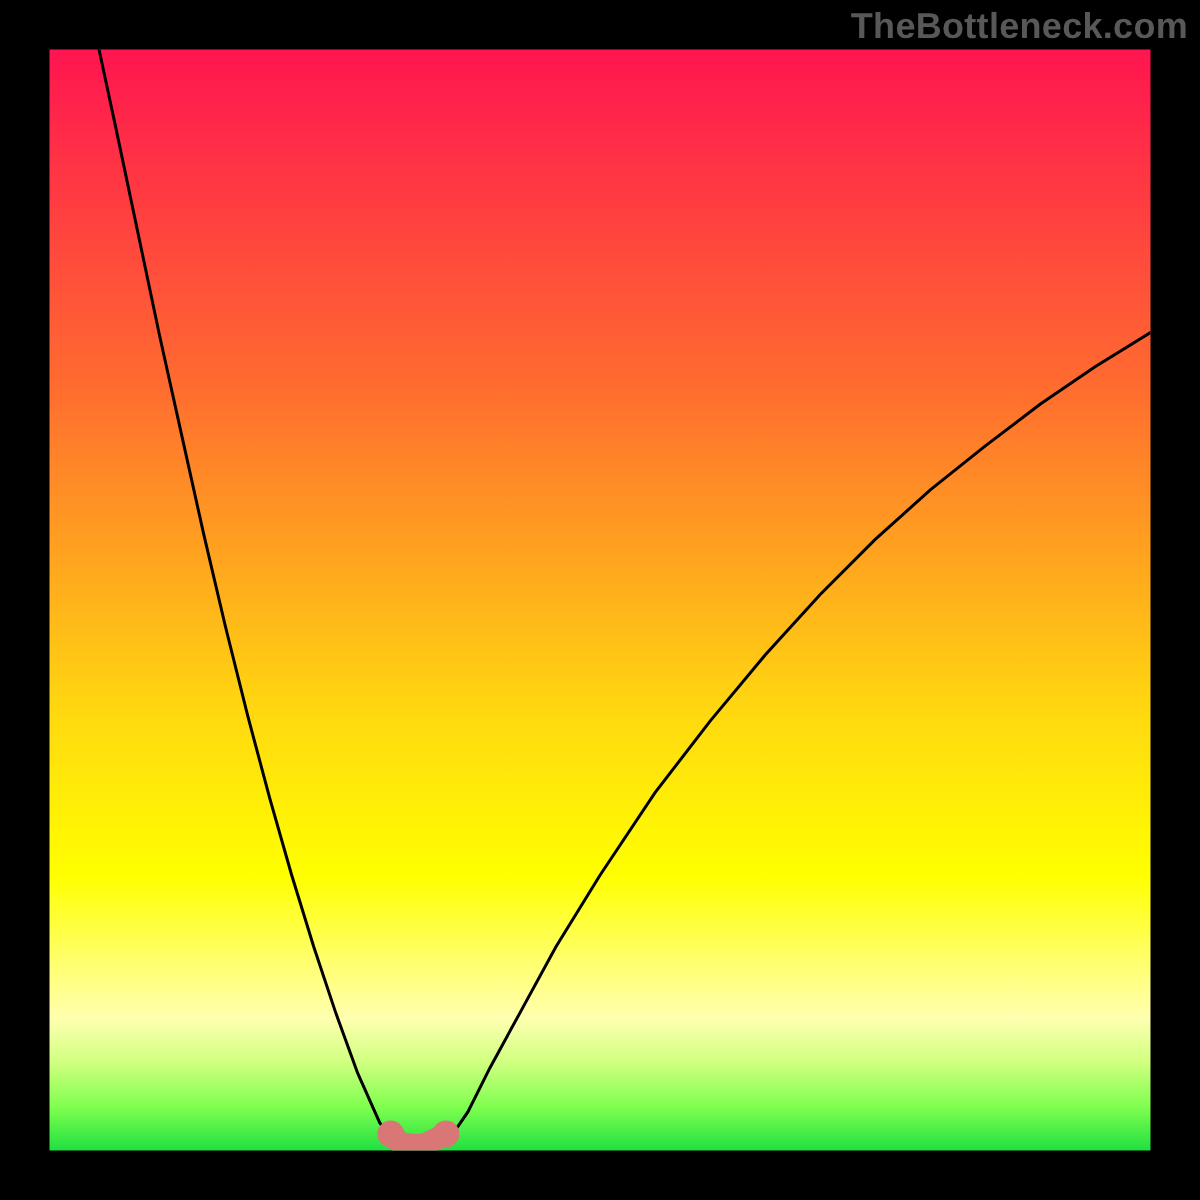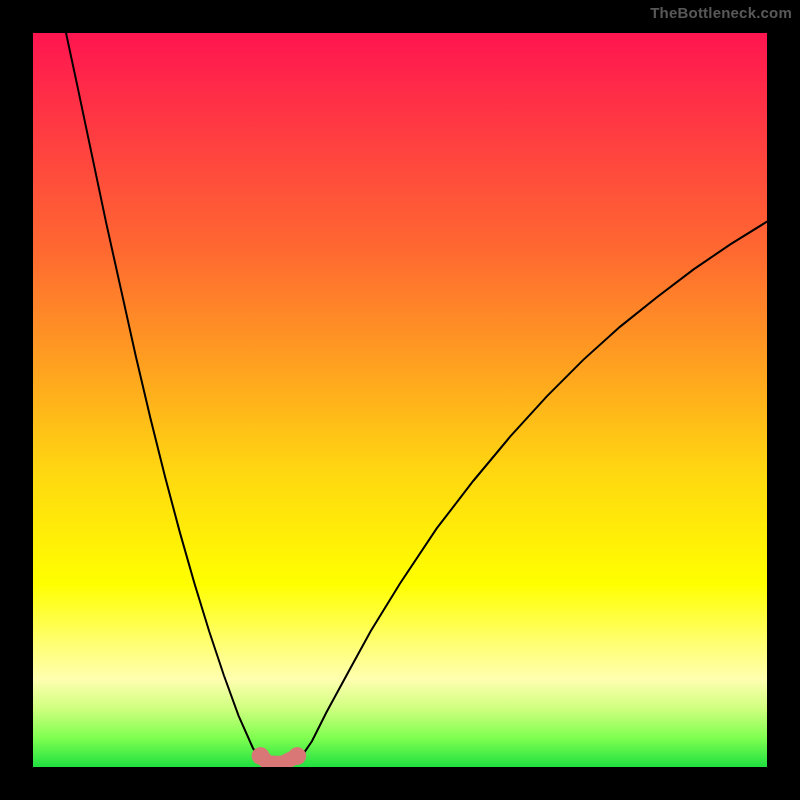--- a/index.html
+++ b/index.html
@@ -28,21 +28,21 @@
       #d0ff80 92%,
       #80ff50 96%,
       #20e040 100%
     );
   }
   .watermark {
     position: absolute;
     top: 4px;
     right: 8px;
     font-family: Arial, sans-serif;
-    font-size: 15px;
+    font-size: 24px;
     font-weight: bold;
     color: #585858;
     letter-spacing: 0.2px;
     text-align: right;
   }
   svg.curves {
     position: absolute;
     top: 0; left: 0;
     width: 734px; height: 734px;
   }

